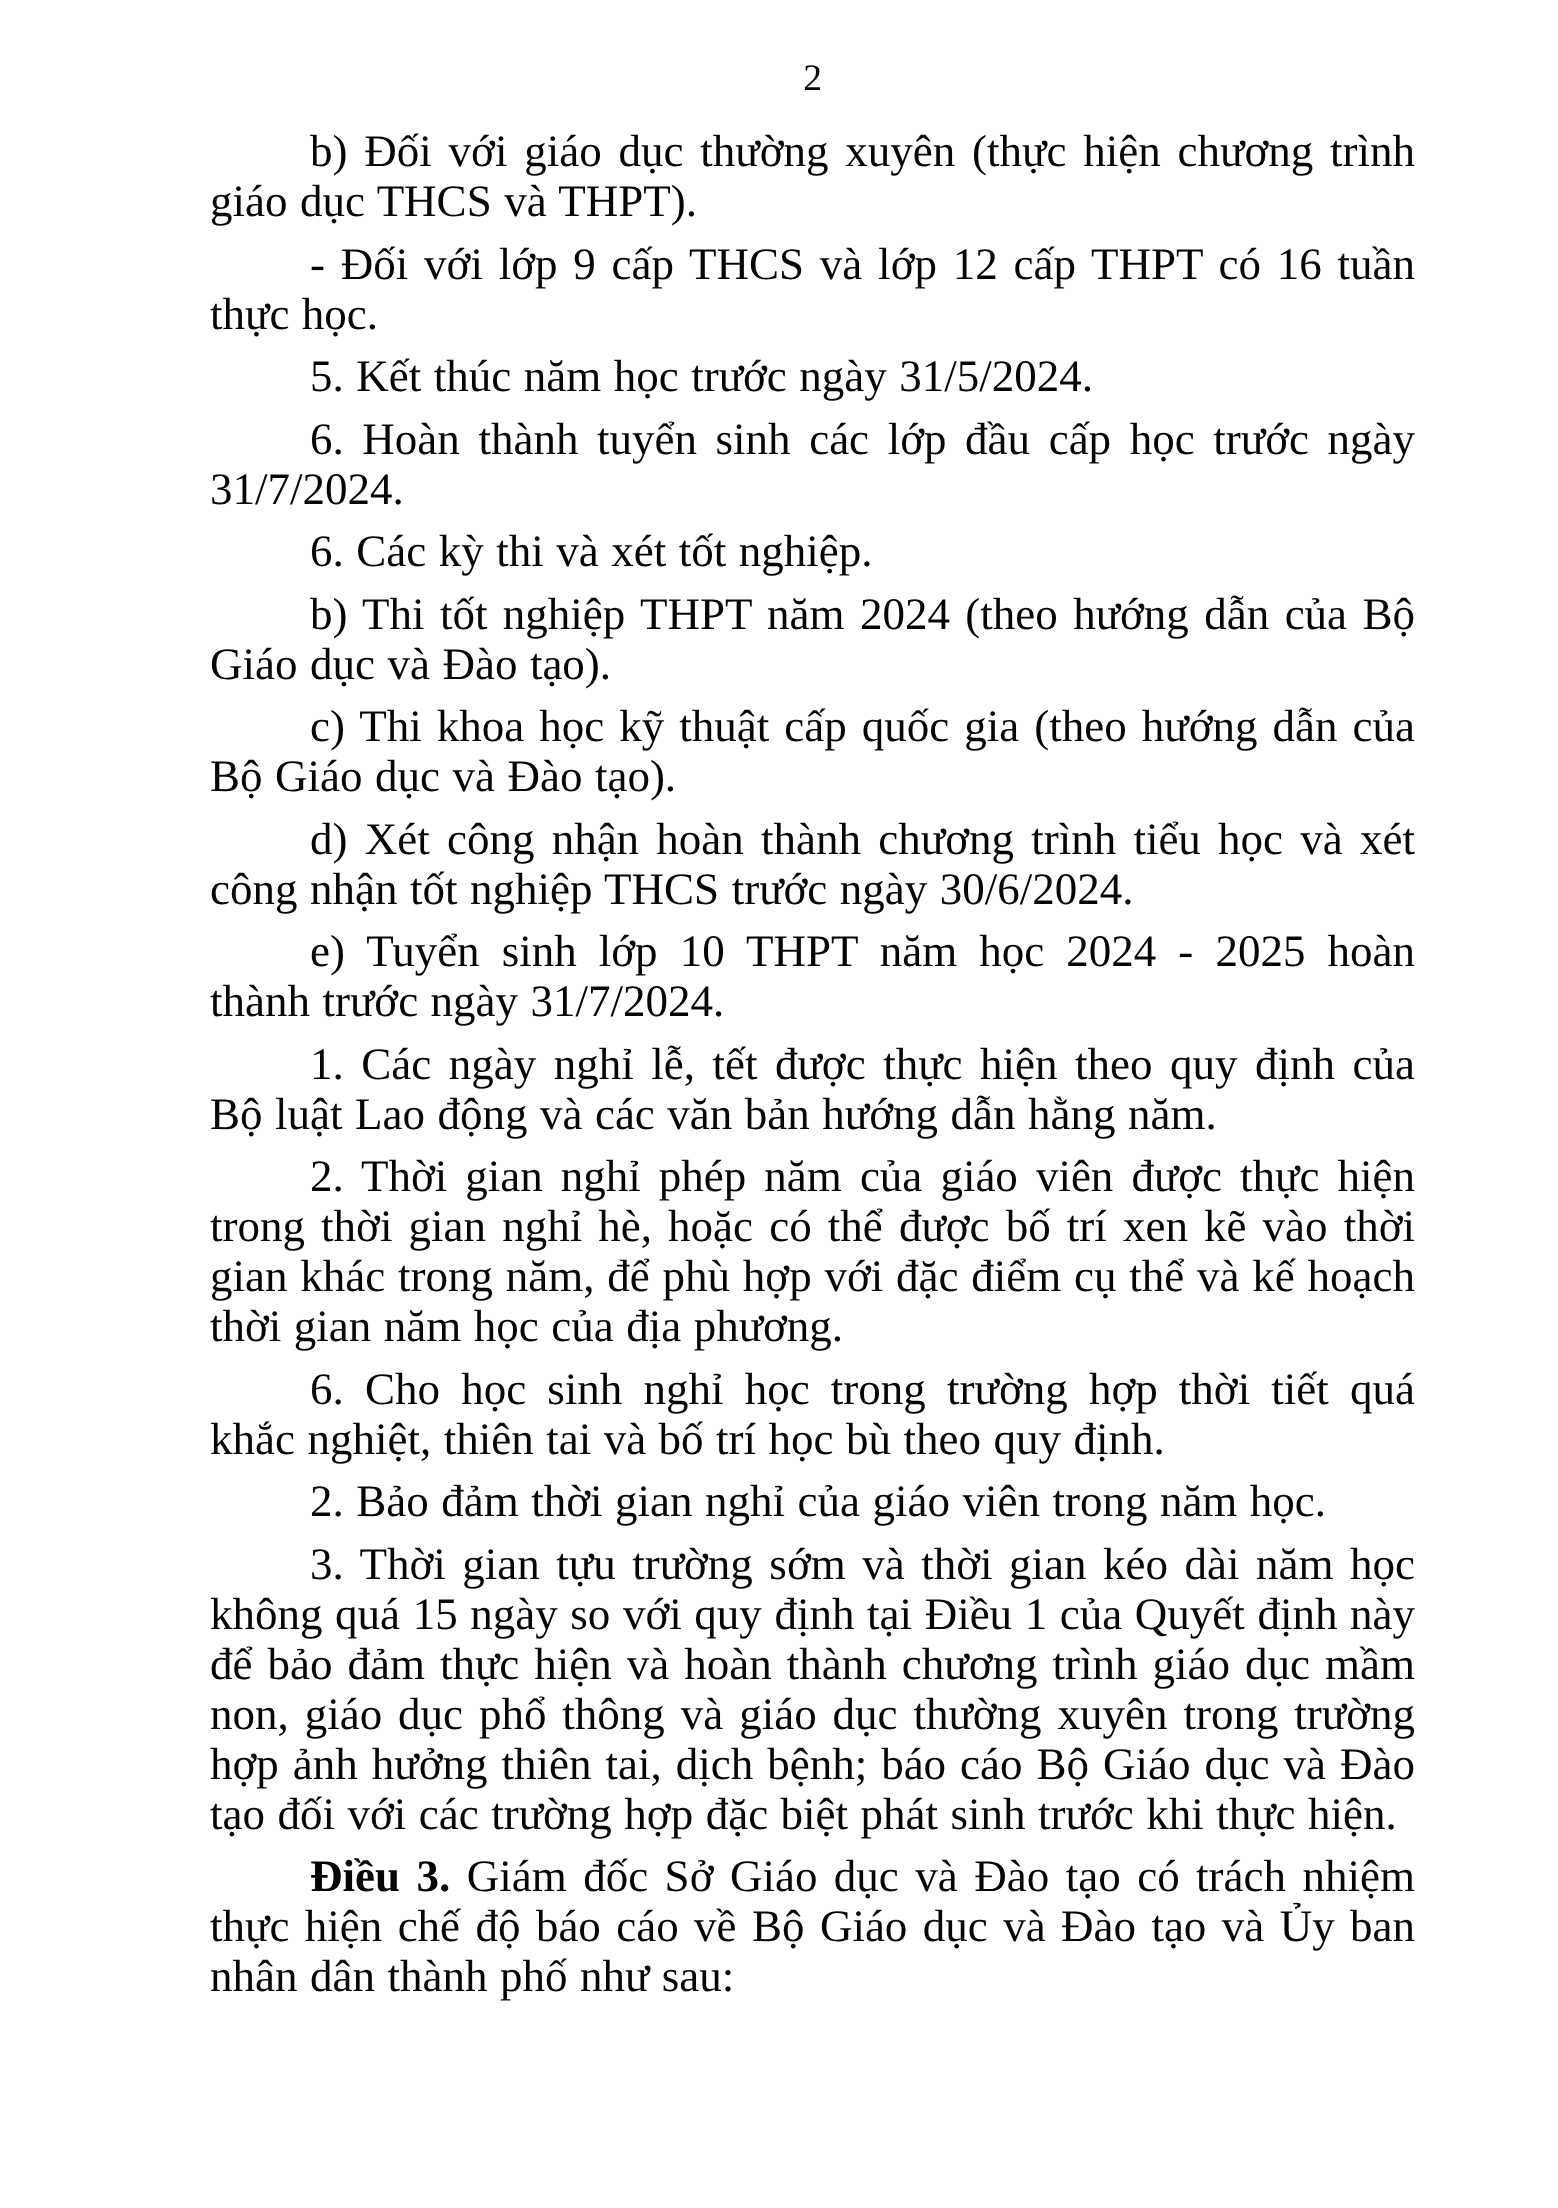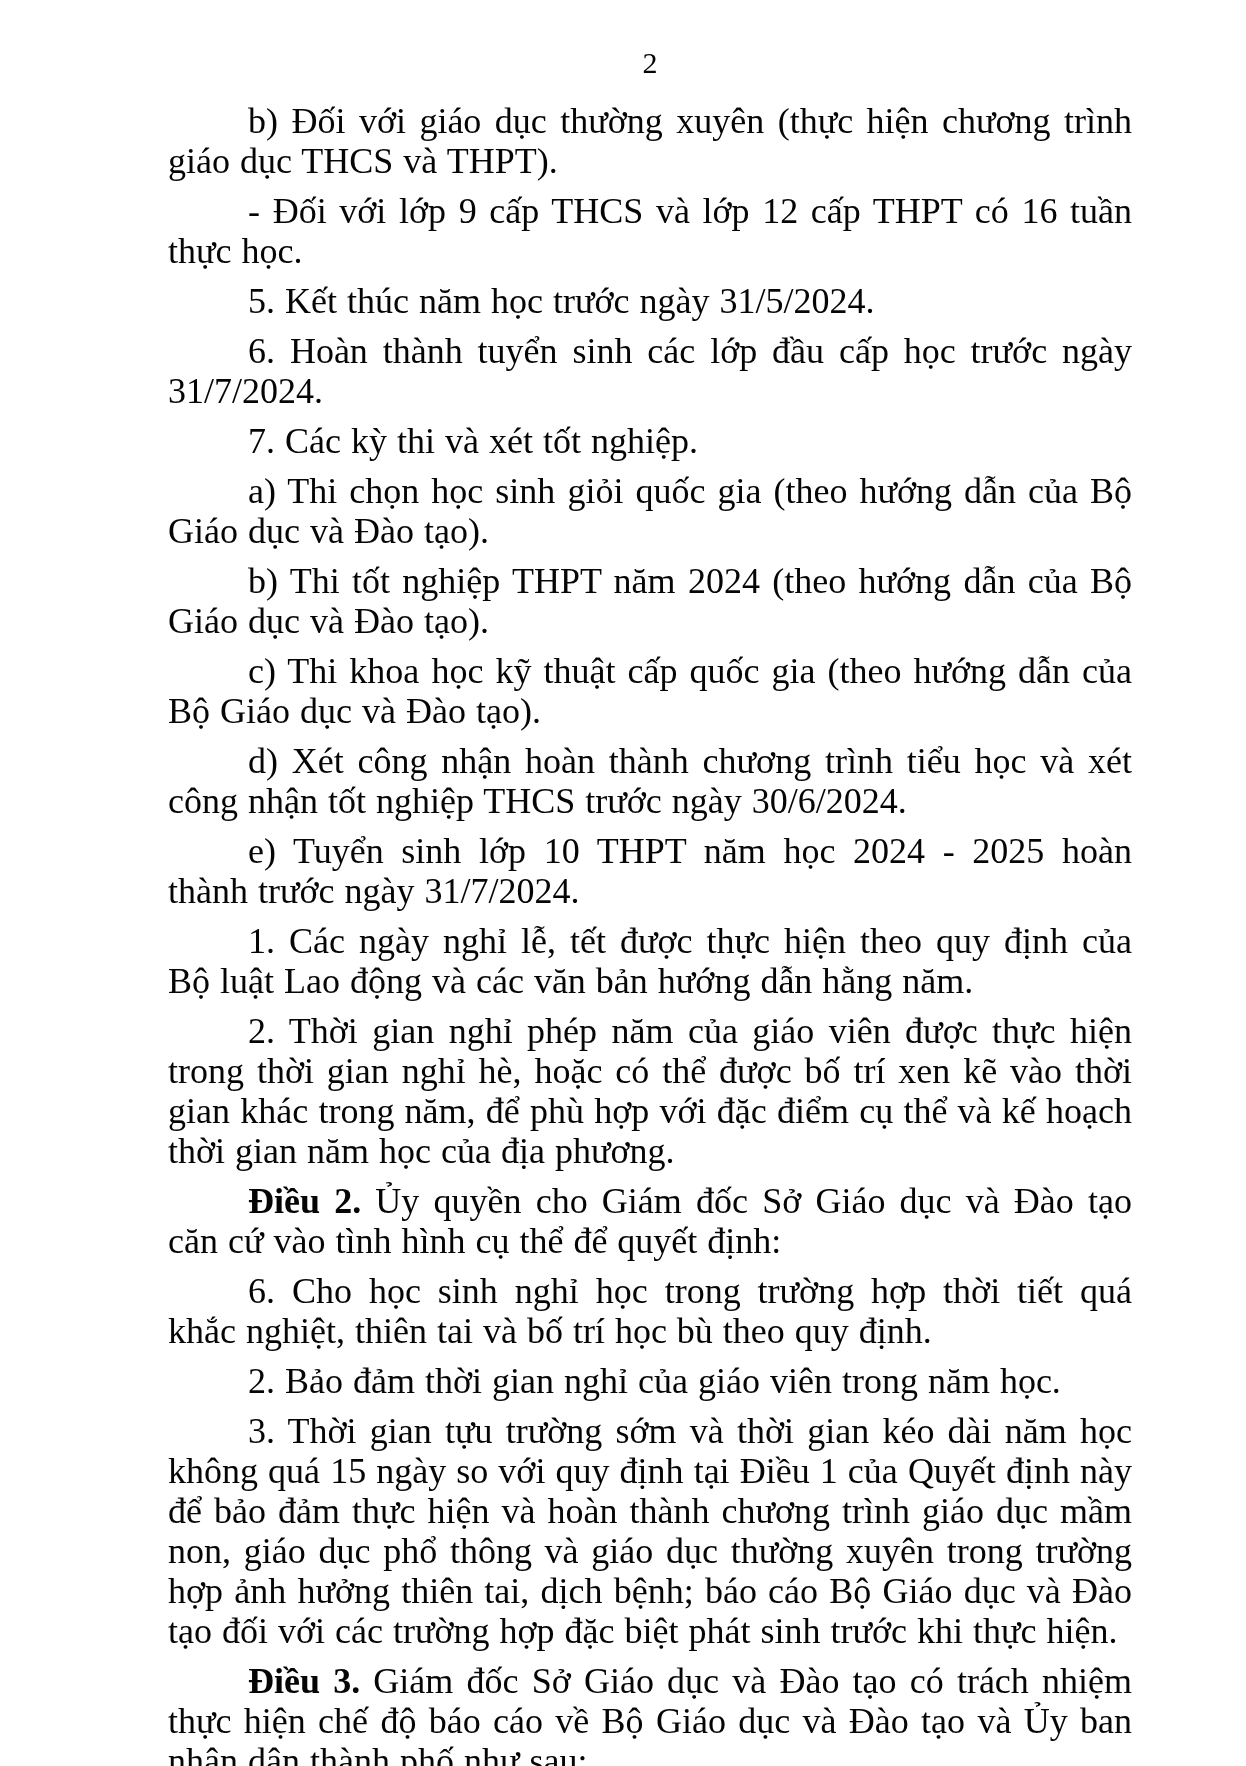--- a/index.html
+++ b/index.html
@@ -47,37 +47,35 @@
 
     <p class="para first"><span>b) Đối với giáo dục thường xuyên (thực hiện chương trình giáo dục THCS và THPT).</span></p>
 
     <p class="para"><span>- Đối với lớp 9 cấp THCS và lớp 12 cấp THPT có 16 tuần thực học.</span></p>
 
 
     <p class="para"><span>5. Kết thúc năm học trước ngày 31/5/2024.</span></p>
 
     <p class="para"><span>6. Hoàn thành tuyển sinh các lớp đầu cấp học trước ngày 31/7/2024.</span></p>
 
-    <p class="para"><span>7. Các kỳ thi và xét tốt nghiệp.</span></p>
+    <p class="para"><span>6. Các kỳ thi và xét tốt nghiệp.</span></p>
 
-    <p class="para"><span>a) Thi chọn học sinh giỏi quốc gia (theo hướng dẫn của Bộ Giáo dục và Đào tạo).</span></p>
 
     <p class="para"><span>b) Thi tốt nghiệp THPT năm 2024 (theo hướng dẫn của Bộ Giáo dục và Đào tạo).</span></p>
 
     <p class="para"><span>c) Thi khoa học kỹ thuật cấp quốc gia (theo hướng dẫn của Bộ Giáo dục và Đào tạo).</span></p>
 
     <p class="para"><span>d) Xét công nhận hoàn thành chương trình tiểu học và xét công nhận tốt nghiệp THCS trước ngày 30/6/2024.</span></p>
 
     <p class="para"><span>e) Tuyển sinh lớp 10 THPT năm học 2024 - 2025 hoàn thành trước ngày 31/7/2024.</span></p>
 
     <p class="para"><span>1. Các ngày nghỉ lễ, tết được thực hiện theo quy định của Bộ luật Lao động và các văn bản hướng dẫn hằng năm.</span></p>
 
     <p class="para"><span>2. Thời gian nghỉ phép năm của giáo viên được thực hiện trong thời gian nghỉ hè, hoặc có thể được bố trí xen kẽ vào thời gian khác trong năm, để phù hợp với đặc điểm cụ thể và kế hoạch thời gian năm học của địa phương.</span></p>
 
-    <p class="para"><strong class="article-label">Điều 2.</strong><span> Ủy quyền cho Giám đốc Sở Giáo dục và Đào tạo căn cứ vào tình hình cụ thể để quyết định:</span></p>
 
     <p class="para"><span>6. Cho học sinh nghỉ học trong trường hợp thời tiết quá khắc nghiệt, thiên tai và bố trí học bù theo quy định.</span></p>
 
     <p class="para"><span>2. Bảo đảm thời gian nghỉ của giáo viên trong năm học.</span></p>
 
     <p class="para"><span>3. Thời gian tựu trường sớm và thời gian kéo dài năm học không quá 15 ngày so với quy định tại Điều 1 của Quyết định này để bảo đảm thực hiện và hoàn thành chương trình giáo dục mầm non, giáo dục phổ thông và giáo dục thường xuyên trong trường hợp ảnh hưởng thiên tai, dịch bệnh; báo cáo Bộ Giáo dục và Đào tạo đối với các trường hợp đặc biệt phát sinh trước khi thực hiện.</span></p>
 
     <p class="para"><strong class="article-label">Điều 3.</strong><span> Giám đốc Sở Giáo dục và Đào tạo có trách nhiệm thực hiện chế độ báo cáo về Bộ Giáo dục và Đào tạo và Ủy ban nhân dân thành phố như sau:</span></p>
 
   </div>

